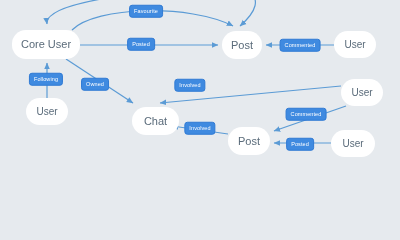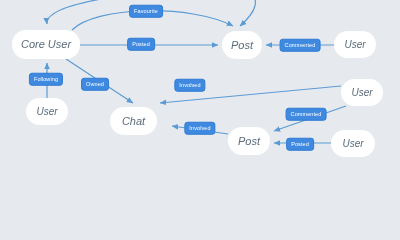--- a/index.html
+++ b/index.html
@@ -26,21 +26,20 @@
   .node {
     position: absolute;
     background: #ffffff;
     border-radius: 14px;
     display: flex;
     align-items: center;
     justify-content: center;
     color: #5a6b7a;
     box-sizing: border-box;
     z-index: 3;
-    font-style: italic;
   }
   .node-label {
     white-space: nowrap;
     line-height: 1;
   }
   .edge-label {
     position: absolute;
     background: #3f8ae0;
     border: 1px solid #2f7ad4;
     border-radius: 3px;
@@ -102,21 +101,21 @@
   </div>
 
   <div class="node" style="left:334px; top:31px; width:42px; height:27px;">
     <span class="node-label" style="font-size:10px;">User</span>
   </div>
 
   <div class="node" style="left:341px; top:79px; width:42px; height:27px;">
     <span class="node-label" style="font-size:10px;">User</span>
   </div>
 
-  <div class="node" style="left:110px; top:107px; width:47px; height:28px;text-align:right;">
+  <div class="node" style="left:132px; top:107px; width:47px; height:28px;text-align:right;">
     <span class="node-label" style="font-size:11px;">Chat</span>
   </div>
 
   <div class="node" style="left:228px; top:127px; width:42px; height:28px;">
     <span class="node-label" style="font-size:11px;">Post</span>
   </div>
 
   <div class="node" style="left:331px; top:130px; width:44px; height:27px;">
     <span class="node-label" style="font-size:10px;">User</span>
   </div>

